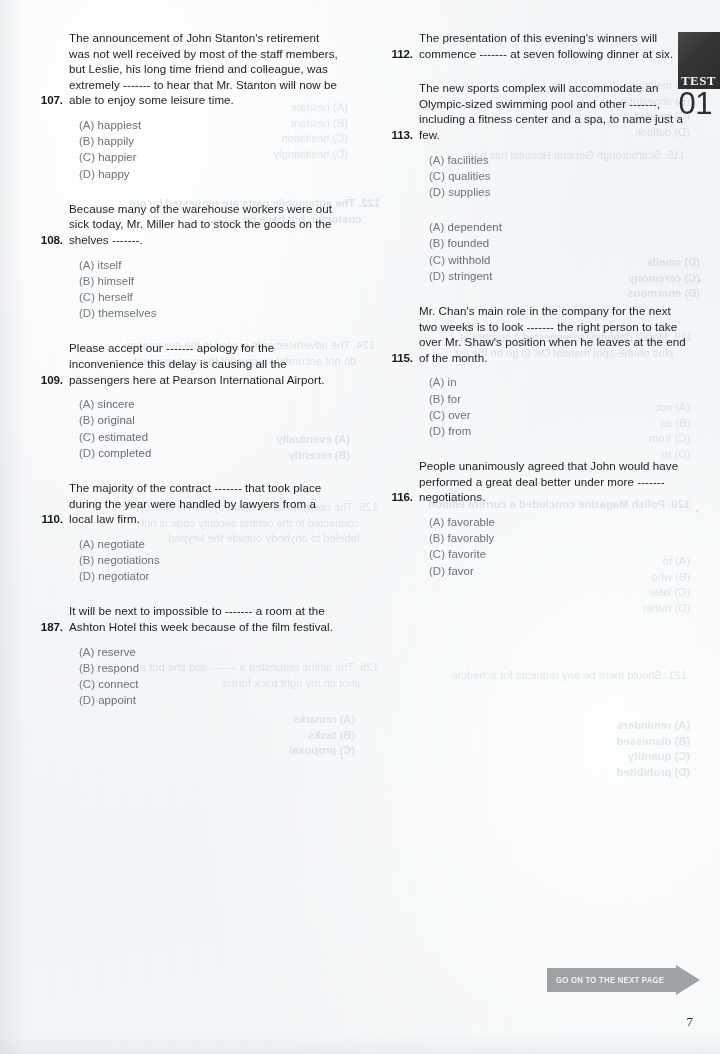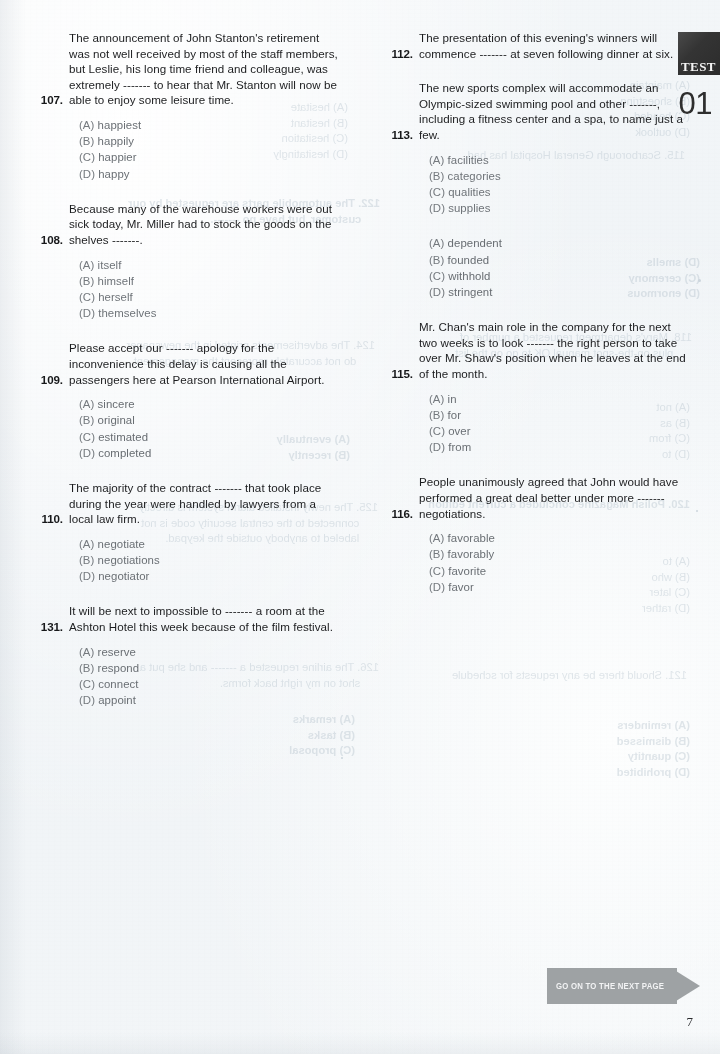--- a/index.html
+++ b/index.html
@@ -114,21 +114,21 @@
   
   .q-block:nth-child(2) .choice { color: #6e7378; }
   .q-block:nth-child(3) .choice { color: #676c71; }
 
   
   .test-tab {
     position: absolute;
     right: 0;
     top: 32px;
     width: 42px;
-    height: 43px;
+    height: 57px;
     background: linear-gradient(135deg, #4a4a4a 0%, #343434 40%, #2c2c2c 100%);
   }
   .test-tab-label {
     position: absolute;
     left: 3px;
     bottom: 2px;
     color: #f4f4f4;
     font-family: "Liberation Serif", "DejaVu Serif", serif;
     font-weight: bold;
     font-size: 13px;
@@ -145,21 +145,21 @@
     color: #2e2e2e;
     font-family: "Liberation Sans", "DejaVu Sans", sans-serif;
     letter-spacing: -.5px;
   }
 
   
   .next-page-banner {
     position: absolute;
     left: 547px;
     top: 968px;
-    height: 36px;
+    height: 24px;
     display: flex;
     align-items: stretch;
     filter: blur(.15px);
   }
   .npb-body {
     background: #9ea2a4;
     display: flex;
     align-items: center;
     padding: 0 7px 0 9px;
     height: 100%;
@@ -303,21 +303,21 @@
           <div class="q-stem">The majority of the contract ------- that took place during the year were handled by lawyers from a local law firm.</div>
         </div>
         <div class="choices">
           <div class="choice"><span class="lab">(A)</span> <span>negotiate</span></div>
           <div class="choice"><span class="lab">(B)</span> <span>negotiations</span></div>
           <div class="choice"><span class="lab">(D)</span> <span>negotiator</span></div>
         </div>
       </div>
       <div class="q-block">
         <div class="q-head">
-          <div class="q-num">131.</div>
+          <div class="q-num">187.</div>
           <div class="q-stem">It will be next to impossible to ------- a room at the Ashton Hotel this week because of the film festival.</div>
         </div>
         <div class="choices">
           <div class="choice"><span class="lab">(A)</span> <span>reserve</span></div>
           <div class="choice"><span class="lab">(B)</span> <span>respond</span></div>
           <div class="choice"><span class="lab">(C)</span> <span>connect</span></div>
           <div class="choice"><span class="lab">(D)</span> <span>appoint</span></div>
         </div>
       </div>
     </div>
@@ -329,21 +329,20 @@
           <div class="q-stem">The presentation of this evening's winners will commence ------- at seven following dinner at six.</div>
         </div>
       </div>
       <div class="q-block">
         <div class="q-head">
           <div class="q-num">113.</div>
           <div class="q-stem">The new sports complex will accommodate an Olympic-sized swimming pool and other -------, including a fitness center and a spa, to name just a few.</div>
         </div>
         <div class="choices">
           <div class="choice"><span class="lab">(A)</span> <span>facilities</span></div>
-          <div class="choice"><span class="lab">(B)</span> <span>categories</span></div>
           <div class="choice"><span class="lab">(C)</span> <span>qualities</span></div>
           <div class="choice"><span class="lab">(D)</span> <span>supplies</span></div>
         </div>
       </div>
       <div class="q-block">
         <div class="choices">
           <div class="choice"><span class="lab">(A)</span> <span>dependent</span></div>
           <div class="choice"><span class="lab">(B)</span> <span>founded</span></div>
           <div class="choice"><span class="lab">(C)</span> <span>withhold</span></div>
           <div class="choice"><span class="lab">(D)</span> <span>stringent</span></div>

